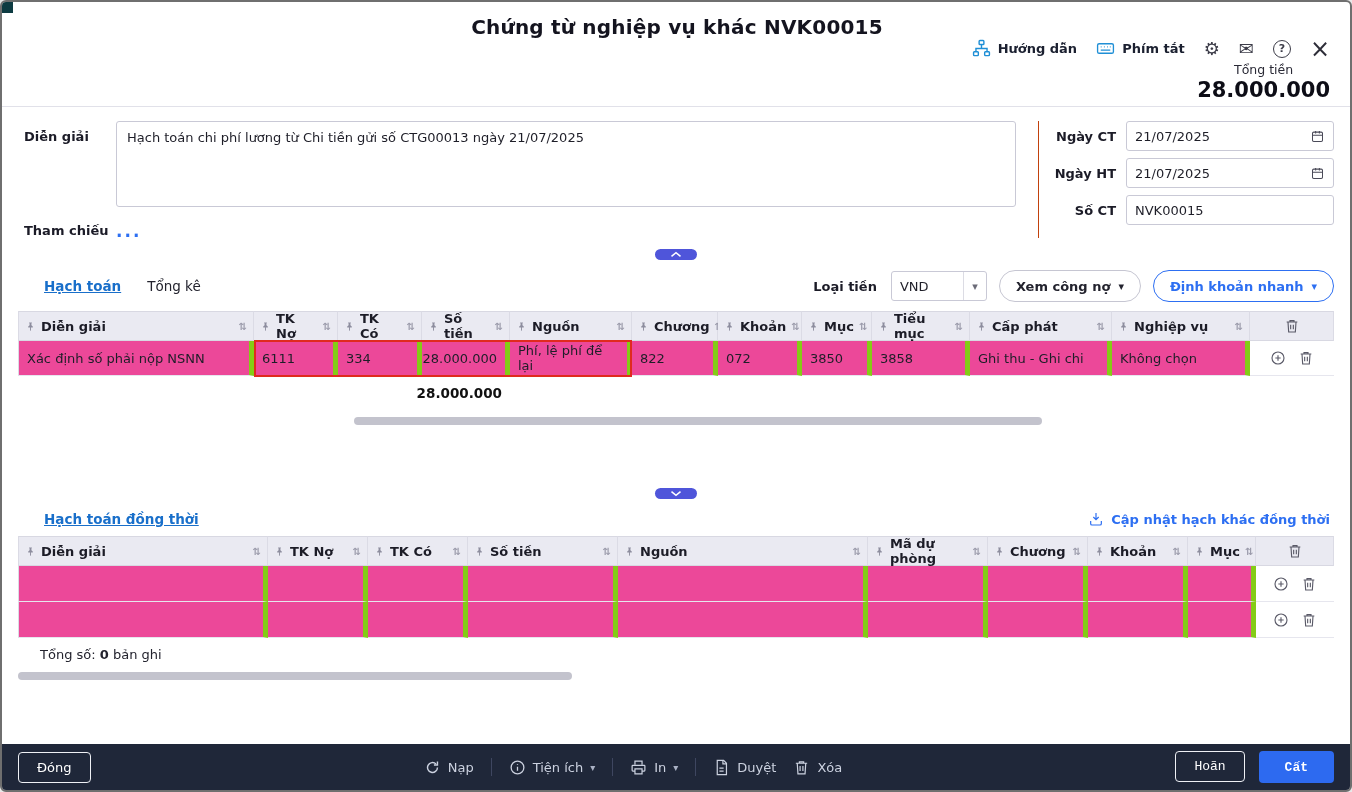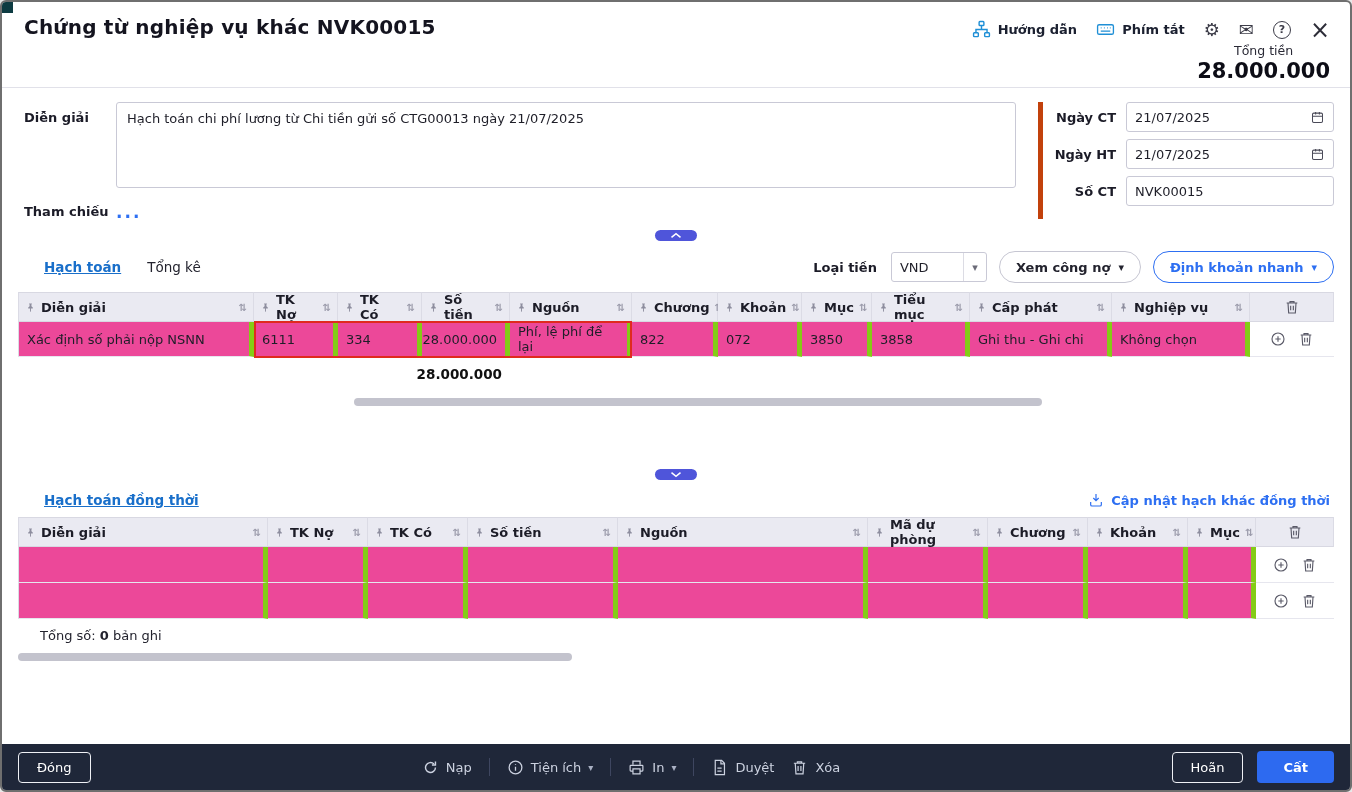--- a/index.html
+++ b/index.html
@@ -5,21 +5,21 @@
   * { box-sizing: border-box; }
   html,body { margin:0; padding:0; background:#e9e9e9; }
   body { font-family:"DejaVu Sans","Liberation Sans",sans-serif; }
   .window{
     width:1352px;height:792px;margin:0 auto;background:#fff;
     border:2px solid #6f6f6f;border-radius:6px;overflow:hidden;
     display:flex;flex-direction:column;position:relative;
   }
   .corner-dot{position:absolute;left:0;top:0;width:11px;height:11px;background:#0d3b42;}
   
-  .titlebar{display:flex;align-items:flex-end;padding:13px 20px 4px 22px;}
+  .titlebar{display:flex;align-items:center;padding:13px 20px 4px 22px;flex-direction:column;}
   .title{font-size:20px;font-weight:bold;color:#14141f;letter-spacing:.2px;}
   .tb-right{margin-left:auto;display:flex;align-items:center;gap:19px;}
   .tb-item{display:flex;align-items:center;gap:7px;font-size:13px;font-weight:600;color:#1b2030;cursor:pointer;}
   .tb-item svg{width:19px;height:19px;}
   .glyph-icon{font-size:18px;color:#3c3c48;cursor:pointer;line-height:1;}
   .help-circle{width:18px;height:18px;border:1.7px solid #3c3c48;border-radius:50%;display:flex;align-items:center;justify-content:center;font-size:11px;font-weight:bold;color:#3c3c48;cursor:pointer;}
   .close-x{font-size:24px;font-weight:400;color:#2d2d38;cursor:pointer;line-height:18px;}
   
   .subheader{display:flex;align-items:flex-end;padding:0 20px 0 22px;border-bottom:1px solid #e1e1e9;}
   .tab-active{color:#2d6ff2;font-weight:600;font-size:13.5px;padding:8px 6px 9px;border-bottom:3px solid #2d6ff2;cursor:pointer;}
@@ -27,21 +27,21 @@
   .total-label{font-size:12.5px;color:#2a2a36;}
   .total-value{font-size:21px;font-weight:bold;color:#0d0d16;margin-top:1px;}
   
   .form-section{display:flex;padding:14px 16px 8px 22px;}
   .form-left{flex:1;padding-right:22px;}
   .fl-row{display:flex;}
   .fl-label{width:92px;font-size:13px;font-weight:600;color:#1b1b27;padding-top:8px;flex:none;}
   .desc-area{flex:1;height:86px;resize:none;border:1px solid #c9c9d6;border-radius:3px;font-family:"DejaVu Sans","Liberation Sans",sans-serif;font-size:13px;color:#1e1e28;padding:8px 10px;outline:none;}
   .ref-row{margin-top:16px;align-items:center;}
   .dots{color:#2d6ff2;font-weight:bold;font-size:17px;letter-spacing:2px;cursor:pointer;line-height:10px;}
-  .form-right{width:296px;border-left:5px solid #c2410c;padding-left:4px;display:flex;flex-direction:column;gap:7px;flex:none;}
+  .form-right{width:296px;border-left:1px solid #c2410c;padding-left:12px;display:flex;flex-direction:column;gap:7px;flex:none;}
   .fr-row{display:flex;align-items:center;justify-content:flex-end;gap:10px;}
   .fr-label{font-size:13px;font-weight:600;color:#1b1b27;}
   .input-box{width:208px;height:30px;border:1px solid #c9c9d6;border-radius:3px;display:flex;align-items:center;padding:0 8px;font-size:13px;color:#1e1e28;background:#fff;}
   .input-box input{border:none;outline:none;flex:1;min-width:0;font-family:inherit;font-size:13px;color:#1e1e28;background:transparent;padding:0;}
   .cal-icon svg{width:15px;height:15px;display:block;cursor:pointer;}
   
   .pill-toggle{width:42px;height:11px;background:#4f55da;border-radius:6px;display:flex;align-items:center;justify-content:center;margin:3px auto;cursor:pointer;}
   .pill-toggle svg{width:12px;height:7px;display:block;}
   
   .grid-toolbar{display:flex;align-items:center;padding:7px 16px 9px 22px;}
@@ -86,21 +86,21 @@
   .count-row{padding:9px 0 2px 22px;font-size:13px;color:#23232e;}
   .count-row b{font-weight:bold;}
   
   .footer{margin-top:auto;height:46px;background:#1f2739;display:flex;align-items:center;padding:0 16px;color:#ccd2e0;}
   .btn-ghost{border:1px solid #eef0f5;background:transparent;color:#fff;border-radius:4px;height:31px;padding:0 18px;font-size:13px;font-family:inherit;cursor:pointer;}
   .f-center{margin:0 auto;display:flex;align-items:center;gap:17px;}
   .f-item{display:flex;align-items:center;gap:7px;font-size:13px;color:#ccd2e0;cursor:pointer;}
   .f-item svg{width:17px;height:17px;color:#ccd2e0;}
   .f-item .chev{font-size:10px;color:#aab1c4;}
   .f-sep{width:1px;height:18px;background:#3e4660;}
-  .f-right{display:flex;align-items:center;gap:14px;}
+  .f-right{display:flex;align-items:flex-start;gap:14px;font-family:Liberation Mono, monospace;}
   .btn-primary{background:#2d6af0;border:none;color:#fff;border-radius:4px;height:32px;padding:0 26px;font-size:13px;font-weight:600;font-family:inherit;cursor:pointer;}
 </style>
 </head>
 <body>
 
 <div class="window">
   <div class="corner-dot"></div>
 
   <div class="titlebar">
     <div class="title">Chứng từ nghiệp vụ khác NVK00015</div>

